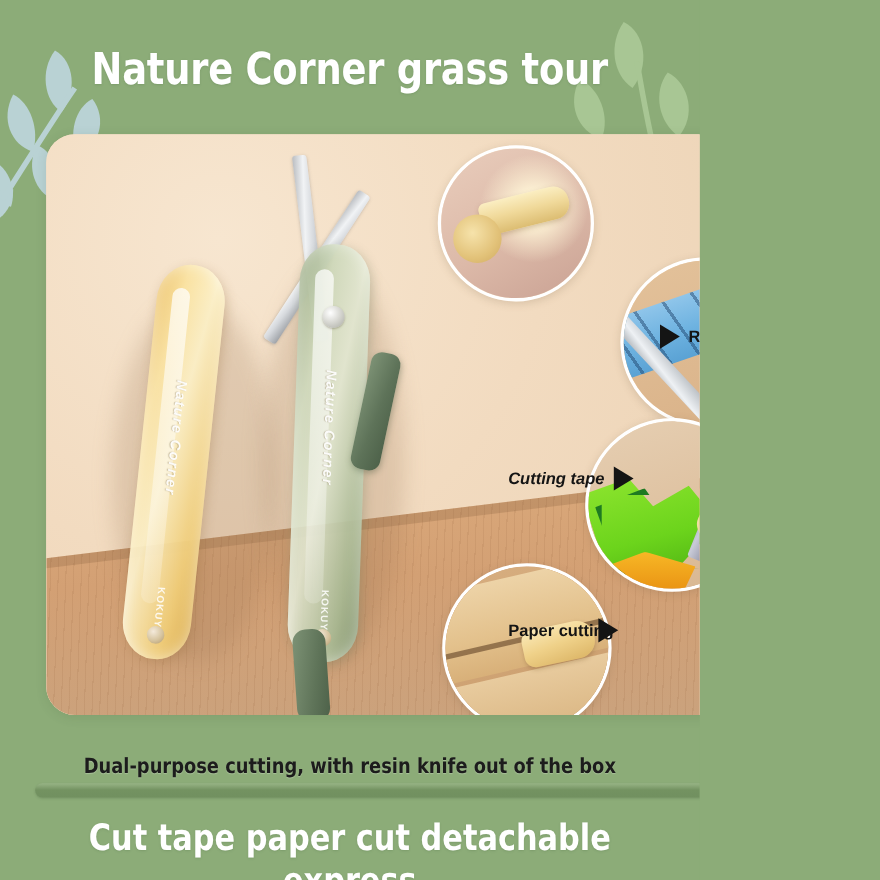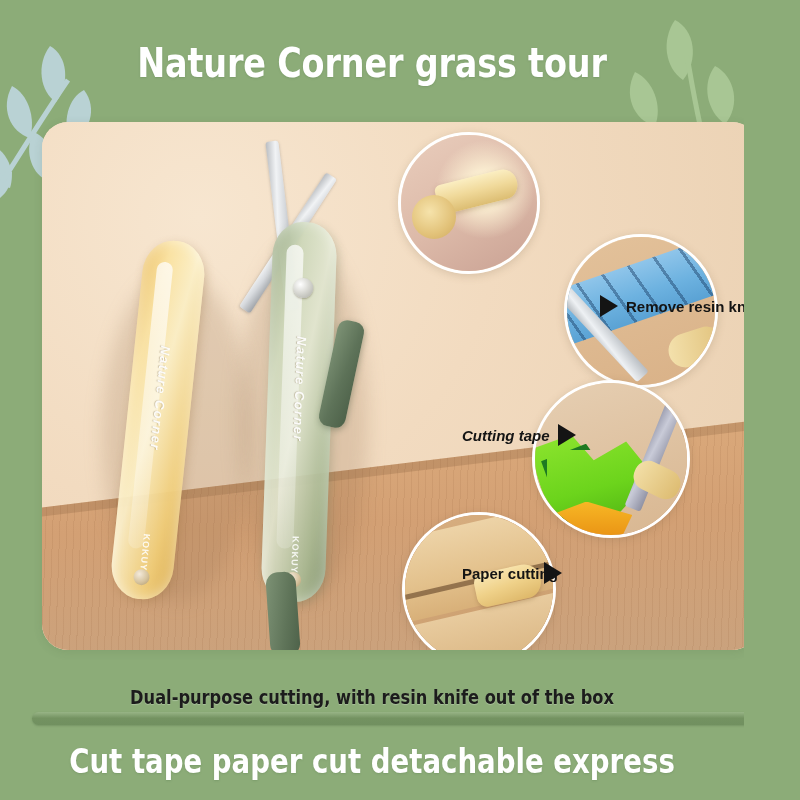--- a/index.html
+++ b/index.html
@@ -2,21 +2,21 @@
 <html><head>
 <meta charset="utf-8">
 <style>
   html, body {
     margin: 0;
     padding: 0;
     background: #8cac78;
   }
   #stage {
     position: relative;
-    width: 744px;
+    width: 636px;
     height: 800px;
     overflow: hidden;
     background: #8cac78;
     font-family: "Liberation Sans", sans-serif;
     user-select: none;
   }
 
   
   .leaf-deco {
     position: absolute;

